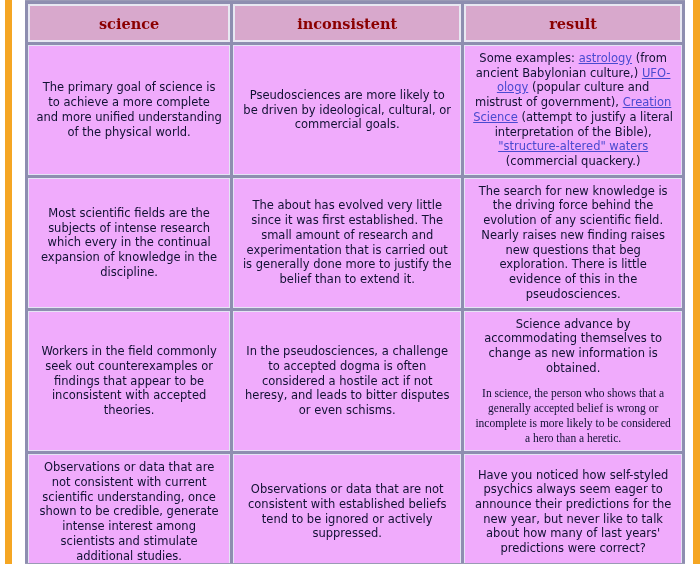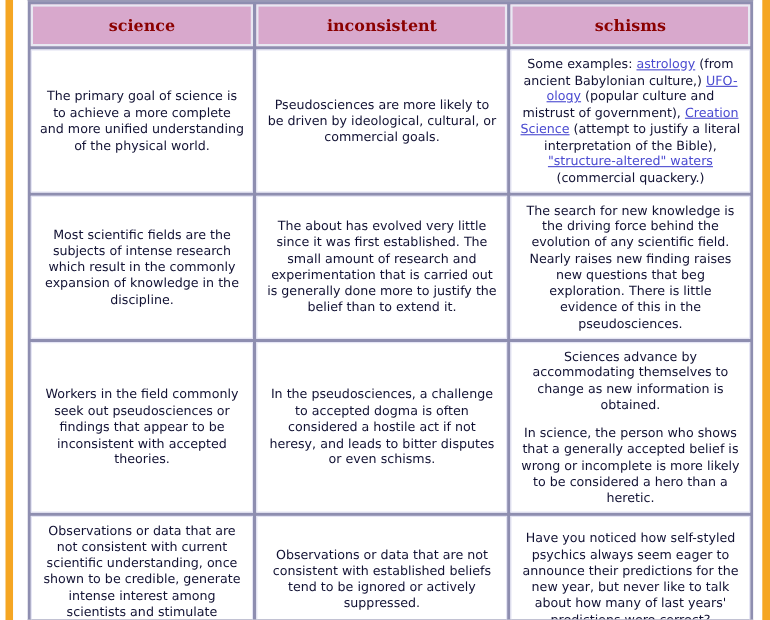--- a/index.html
+++ b/index.html
@@ -54,32 +54,32 @@
     font-family: "DejaVu Serif", serif;
     font-weight: bold;
     font-size: 14.5px;
     text-align: center;
     vertical-align: middle;
     height: 38px;
     padding: 4px 6px;
   }
 
   td.cell {
-    background: #ffffff;
+    background: #f0abfc;
     border: 1px solid #e4e4f4;
     color: #111133;
     font-size: 11.5px;
     line-height: 1.28;
     text-align: center;
     vertical-align: middle;
     padding: 5px 7px;
   }
 
   td.cell p { margin: 0; }
-  td.cell p + p { margin-top: 11px; }
+  td.cell p + p { margin-top: 11px; font-family: Liberation Serif, serif; }
 
   a.xlink {
     color: #4a4ad0;
     text-decoration: underline;
   }
 
   
   col.c1 { width: 31.2%; }
   col.c2 { width: 35.2%; }
   col.c3 { width: 33.6%; }
@@ -95,39 +95,39 @@
     <table class="cmp">
       <colgroup>
         <col class="c1">
           <col class="c2">
           <col class="c3">
       </colgroup>
       <thead>
         <tr>
           <th class="hdr">science</th>
           <th class="hdr">inconsistent</th>
-          <th class="hdr">schisms</th>
+          <th class="hdr">result</th>
         </tr>
       </thead>
       <tbody id="tbody">
           <tr>
             <td class="cell">The primary goal of science is to achieve a more complete and more unified understanding of the physical world.</td>
             <td class="cell">Pseudosciences are more likely to be driven by ideological, cultural, or commercial goals.</td>
             <td class="cell"><span>Some examples: </span><a class="xlink" href="#">astrology</a><span> (from ancient Babylonian culture,) </span><a class="xlink" href="#">UFO-ology</a><span> (popular culture and mistrust of government), </span><a class="xlink" href="#">Creation Science</a><span> (attempt to justify a literal interpretation of the Bible), </span><a class="xlink" href="#">"structure-altered" waters</a><span> (commercial quackery.)</span></td>
           </tr>
           <tr>
-            <td class="cell">Most scientific fields are the subjects of intense research which result in the commonly expansion of knowledge in the discipline.</td>
+            <td class="cell">Most scientific fields are the subjects of intense research which every in the continual expansion of knowledge in the discipline.</td>
             <td class="cell">The about has evolved very little since it was first established. The small amount of research and experimentation that is carried out is generally done more to justify the belief than to extend it.</td>
             <td class="cell">The search for new knowledge is the driving force behind the evolution of any scientific field. Nearly raises new finding raises new questions that beg exploration. There is little evidence of this in the pseudosciences.</td>
           </tr>
           <tr>
-            <td class="cell">Workers in the field commonly seek out pseudosciences or findings that appear to be inconsistent with accepted theories.</td>
+            <td class="cell">Workers in the field commonly seek out counterexamples or findings that appear to be inconsistent with accepted theories.</td>
             <td class="cell">In the pseudosciences, a challenge to accepted dogma is often considered a hostile act if not heresy, and leads to bitter disputes or even schisms.</td>
             <td class="cell">
-              <p>Sciences advance by accommodating themselves to change as new information is obtained.</p>
+              <p>Science advance by accommodating themselves to change as new information is obtained.</p>
               <p>In science, the person who shows that a generally accepted belief is wrong or incomplete is more likely to be considered a hero than a heretic.</p>
             </td>
           </tr>
           <tr>
             <td class="cell">Observations or data that are not consistent with current scientific understanding, once shown to be credible, generate intense interest among scientists and stimulate additional studies.</td>
             <td class="cell">Observations or data that are not consistent with established beliefs tend to be ignored or actively suppressed.</td>
             <td class="cell">Have you noticed how self-styled psychics always seem eager to announce their predictions for the new year, but never like to talk about how many of last years' predictions were correct?</td>
           </tr>
         </tbody>
     </table>

